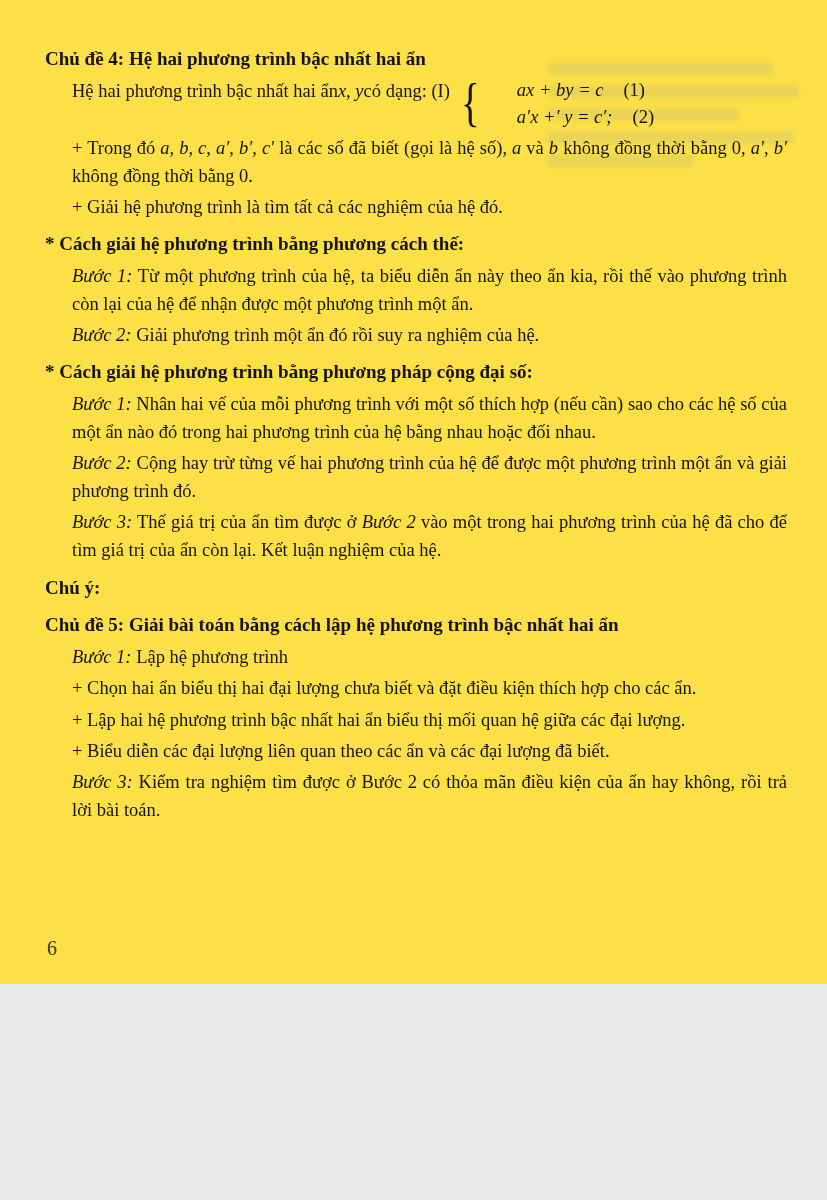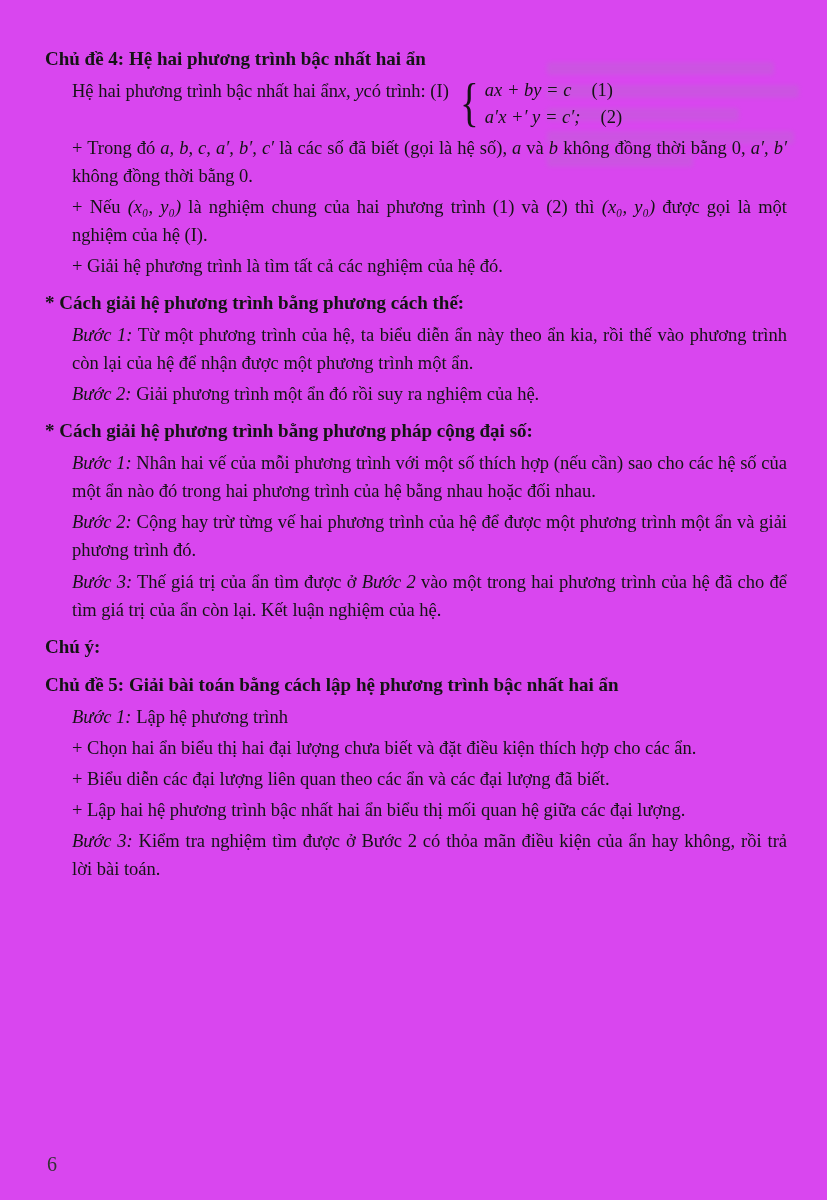--- a/index.html
+++ b/index.html
@@ -1,27 +1,27 @@
 <!DOCTYPE html>
 <html><head>
 <meta charset="utf-8">
 <style>
   html,body{margin:0;padding:0;background:#e8e8e8;}
   .page{
-    position:relative;width:827px;height:1200px;background:#d946ef;overflow:hidden;
+    position:relative;width:827px;height:984px;background:#fde047;overflow:hidden;
     font-family:"Liberation Serif","DejaVu Serif",serif;color:#141414;margin:0 auto;
   }
   .content{position:absolute;left:45px;top:36px;width:742px;font-size:18.5px;line-height:1.52;}
   .heading{font-weight:bold;font-size:19px;margin:9px 0 3px 0;text-align:justify;}
   .para{margin:3px 0 3px 27px;text-align:justify;}
   .it{font-style:italic;}
   .bold{font-weight:bold;}
   .system-row{display:flex;margin:1px 0 2px 27px;}
   .brace{font-size:52px;line-height:1;margin:0 3px 0 8px;transform:scaleX(.75);font-weight:400;color:#141414;}
-  .eqs{display:inline-flex;flex-direction:column;justify-content:center;}
+  .eqs{display:inline-flex;flex-direction:column;justify-content:center;margin-left:31px;}
   .eqline{display:flex;gap:20px;line-height:1.45;white-space:nowrap;}
   .eqnum{font-style:normal;}
   .footer{position:absolute;left:47px;bottom:24px;font-size:20px;color:#333;}
   .showthrough{position:absolute;right:28px;top:52px;width:252px;opacity:.16;filter:blur(2px);pointer-events:none;}
   .showthrough .st-line{height:13px;background:#8d97a3;margin:10px 0;border-radius:2px;}
   .st-w1{width:90%;}.st-w2{width:100%;}.st-w3{width:76%;}.st-w4{width:98%;margin-left:auto;}.st-w5{width:58%;}
 </style>
 </head>
 <body>
 
@@ -33,46 +33,45 @@
     <div class="st-line st-w3"></div>
     <div class="st-line st-w4"></div>
     <div class="st-line st-w5"></div>
   </div>
 
   <div class="content">
       <div class="heading"><span class="bold">Chủ đề 4: Hệ hai phương trình bậc nhất hai ẩn</span></div>
       <div class="system-row">
         <span class="">Hệ hai phương trình bậc nhất hai ẩn </span>
         <span class="it ">x, y</span>
-        <span class=""> có trình:  (I)</span>
+        <span class=""> có dạng:  (I)</span>
         <span class="brace">{</span>
         <span class="eqs">
           <span class="eqline">
             <span class="it ">ax + by = c</span>
             <span class="eqnum">(1)</span>
           </span>
           <span class="eqline">
             <span class="it ">a′x +′ y = c′;</span>
             <span class="eqnum">(2)</span>
           </span>
         </span>
       </div>
       <div class="para"><span class="">+ Trong đó </span><span class="it ">a, b, c, a′, b′, c′</span><span class=""> là các số đã biết (gọi là hệ số), </span><span class="it ">a</span><span class=""> và </span><span class="it ">b</span><span class=""> không đồng thời bằng 0, </span><span class="it ">a′, b′</span><span class=""> không đồng thời bằng 0.</span></div>
-      <div class="para"><span class="">+ Nếu </span><span class="it ">(x₀, y₀)</span><span class=""> là nghiệm chung của hai phương trình (1) và (2) thì </span><span class="it ">(x₀, y₀)</span><span class=""> được gọi là một nghiệm của hệ (I).</span></div>
       <div class="para"><span class="">+ Giải hệ phương trình là tìm tất cả các nghiệm của hệ đó.</span></div>
       <div class="heading"><span class="bold">* Cách giải hệ phương trình bằng phương cách thế:</span></div>
       <div class="para"><span class="it ">Bước 1:</span><span class=""> Từ một phương trình của hệ, ta biểu diễn ẩn này theo ẩn kia, rồi thế vào phương trình còn lại của hệ để nhận được một phương trình một ẩn.</span></div>
       <div class="para"><span class="it ">Bước 2:</span><span class=""> Giải phương trình một ẩn đó rồi suy ra nghiệm của hệ.</span></div>
       <div class="heading"><span class="bold">* Cách giải hệ phương trình bằng phương pháp cộng đại số:</span></div>
       <div class="para"><span class="it ">Bước 1:</span><span class=""> Nhân hai vế của mỗi phương trình với một số thích hợp (nếu cần) sao cho các hệ số của một ẩn nào đó trong hai phương trình của hệ bằng nhau hoặc đối nhau.</span></div>
       <div class="para"><span class="it ">Bước 2:</span><span class=""> Cộng hay trừ từng vế hai phương trình của hệ để được một phương trình một ẩn và giải phương trình đó.</span></div>
       <div class="para"><span class="it ">Bước 3:</span><span class=""> Thế giá trị của ẩn tìm được ở </span><span class="it ">Bước 2</span><span class=""> vào một trong hai phương trình của hệ đã cho để tìm giá trị của ẩn còn lại. Kết luận nghiệm của hệ.</span></div>
       <div class="heading"><span class="bold">Chú ý:</span></div>
       <div class="heading"><span class="bold">Chủ đề 5: Giải bài toán bằng cách lập hệ phương trình bậc nhất hai ẩn</span></div>
       <div class="para"><span class="it ">Bước 1:</span><span class=""> Lập hệ phương trình</span></div>
       <div class="para"><span class="">+ Chọn hai ẩn biểu thị hai đại lượng chưa biết và đặt điều kiện thích hợp cho các ẩn.</span></div>
+      <div class="para"><span class="">+ Lập hai hệ phương trình bậc nhất hai ẩn biểu thị mối quan hệ giữa các đại lượng.</span></div>
       <div class="para"><span class="">+ Biểu diễn các đại lượng liên quan theo các ẩn và các đại lượng đã biết.</span></div>
-      <div class="para"><span class="">+ Lập hai hệ phương trình bậc nhất hai ẩn biểu thị mối quan hệ giữa các đại lượng.</span></div>
       <div class="para"><span class="it ">Bước 3:</span><span class=""> Kiểm tra nghiệm tìm được ở Bước 2 có thỏa mãn điều kiện của ẩn hay không, rồi trả lời bài toán.</span></div>
     </div>
 
   <div class="footer">6</div>
 </div>
 
 </body></html>

